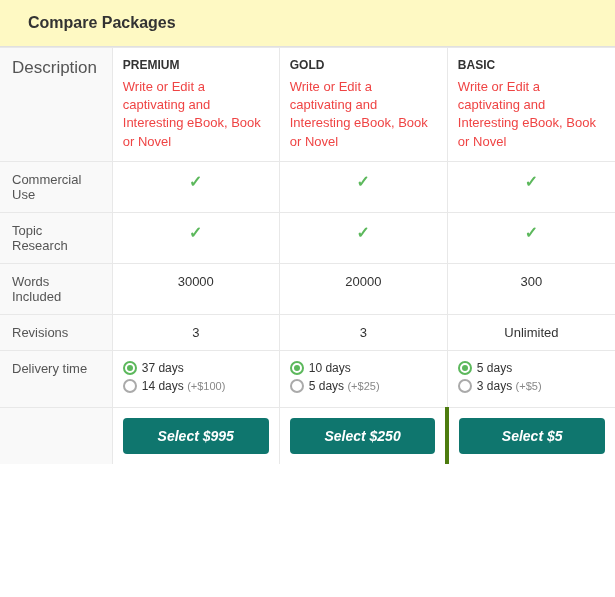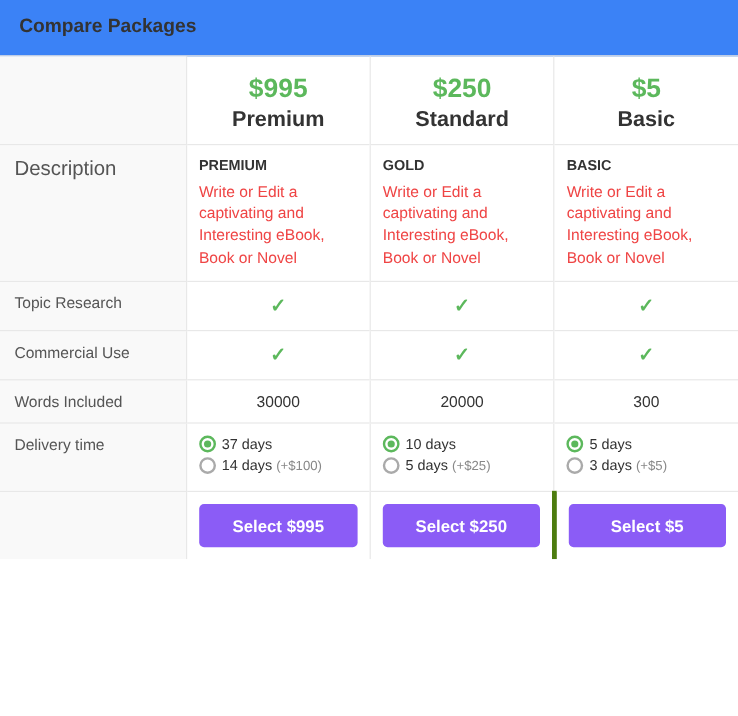--- a/index.html
+++ b/index.html
@@ -1,20 +1,20 @@
 <!DOCTYPE html>
 <html><head>
   <meta charset="utf-8">
   <style>
     * { box-sizing: border-box; margin: 0; padding: 0; }
     body { font-family: Arial, sans-serif; font-size: 13px; background: #fff; width: 615px; }
 
     .compare-header {
-      background: #3b82f6;
-      padding: 14px 16px;
+      background: #fef9c3;
+      padding: 14px 28px;
       font-size: 16px;
       font-weight: bold;
       color: #333;
       border-bottom: 1px solid #e0e0e0;
     }
 
     .table-wrapper {
       width: 100%;
       border-collapse: collapse;
     }
@@ -136,102 +136,94 @@
 
     
     .btn-row td {
       padding: 10px 10px 12px;
       border-top: 1px solid #e8e8e8;
     }
 
     .select-btn {
       display: block;
       width: 100%;
-      background: #8b5cf6;
+      background: #0f766e;
       color: #fff;
       border: none;
       border-radius: 4px;
       padding: 10px 16px;
       font-size: 14px;
       font-weight: bold;
       cursor: pointer;
       text-align: center;
+      font-style: italic;
     }
 
     td.label-cell.empty {
       background: #f9f9f9;
     }
 
     .pkg-header-label {
       background: #f9f9f9;
       padding: 14px 12px;
     }
   </style>
 </head>
 <body>
 
 <div>
   <div class="compare-header">Compare Packages</div>
 
   <table class="table-wrapper">
 
     <tbody>
-        <tr>
-      <td class="col-label pkg-header-label"></td>
-      <td class="col-pkg pkg-header">
-        <div class="pkg-price">$995</div>
-        <div class="pkg-name">Premium</div>
-      </td>
-      <td class="col-pkg pkg-header">
-        <div class="pkg-price">$250</div>
-        <div class="pkg-name">Standard</div>
-      </td>
-      <td class="col-pkg pkg-header">
-        <div class="pkg-price">$5</div>
-        <div class="pkg-name">Basic</div>
-      </td>
-    </tr>
 
     <tr class="data-row">
       <td class="label-cell desc-label">Description</td>
       <td class="pkg-cell" style="text-align:left; padding:10px;">
         <div class="desc-title">PREMIUM</div>
         <div class="desc-text">Write or Edit a captivating and Interesting eBook, Book or Novel</div>
       </td>
       <td class="pkg-cell" style="text-align:left; padding:10px;margin-left:24px;">
         <div class="desc-title">GOLD</div>
         <div class="desc-text">Write or Edit a captivating and Interesting eBook, Book or Novel</div>
       </td>
       <td class="pkg-cell" style="text-align:left; padding:10px;">
         <div class="desc-title">BASIC</div>
         <div class="desc-text">Write or Edit a captivating and Interesting eBook, Book or Novel</div>
       </td>
     </tr>
 
     <tr class="data-row">
+      <td class="label-cell">Commercial Use</td>
+      <td class="pkg-cell"><span class="check">✓</span></td>
+      <td class="pkg-cell"><span class="check">✓</span></td>
+      <td class="pkg-cell"><span class="check">✓</span></td>
+    </tr>
+
+    <tr class="data-row">
       <td class="label-cell">Topic Research</td>
-      <td class="pkg-cell"><span class="check">✓</span></td>
-      <td class="pkg-cell"><span class="check">✓</span></td>
-      <td class="pkg-cell"><span class="check">✓</span></td>
-    </tr>
-
-    <tr class="data-row">
-      <td class="label-cell">Commercial Use</td>
       <td class="pkg-cell"><span class="check">✓</span></td>
       <td class="pkg-cell"><span class="check">✓</span></td>
       <td class="pkg-cell"><span class="check">✓</span></td>
     </tr>
 
     <tr class="data-row">
       <td class="label-cell">Words Included</td>
       <td class="pkg-cell">30000</td>
       <td class="pkg-cell">20000</td>
       <td class="pkg-cell">300</td>
     </tr>
 
+    <tr class="data-row">
+      <td class="label-cell">Revisions</td>
+      <td class="pkg-cell">3</td>
+      <td class="pkg-cell">3</td>
+      <td class="pkg-cell">Unlimited</td>
+    </tr>
 
     <tr class="data-row">
       <td class="label-cell">Delivery time</td>
       <td class="pkg-cell" style="text-align:left; padding:10px;">
         <div class="radio-option">
           <div class="radio-dot selected"></div>
           <span>37 days</span>
         </div>
         <div class="radio-option">
           <div class="radio-dot"></div>

